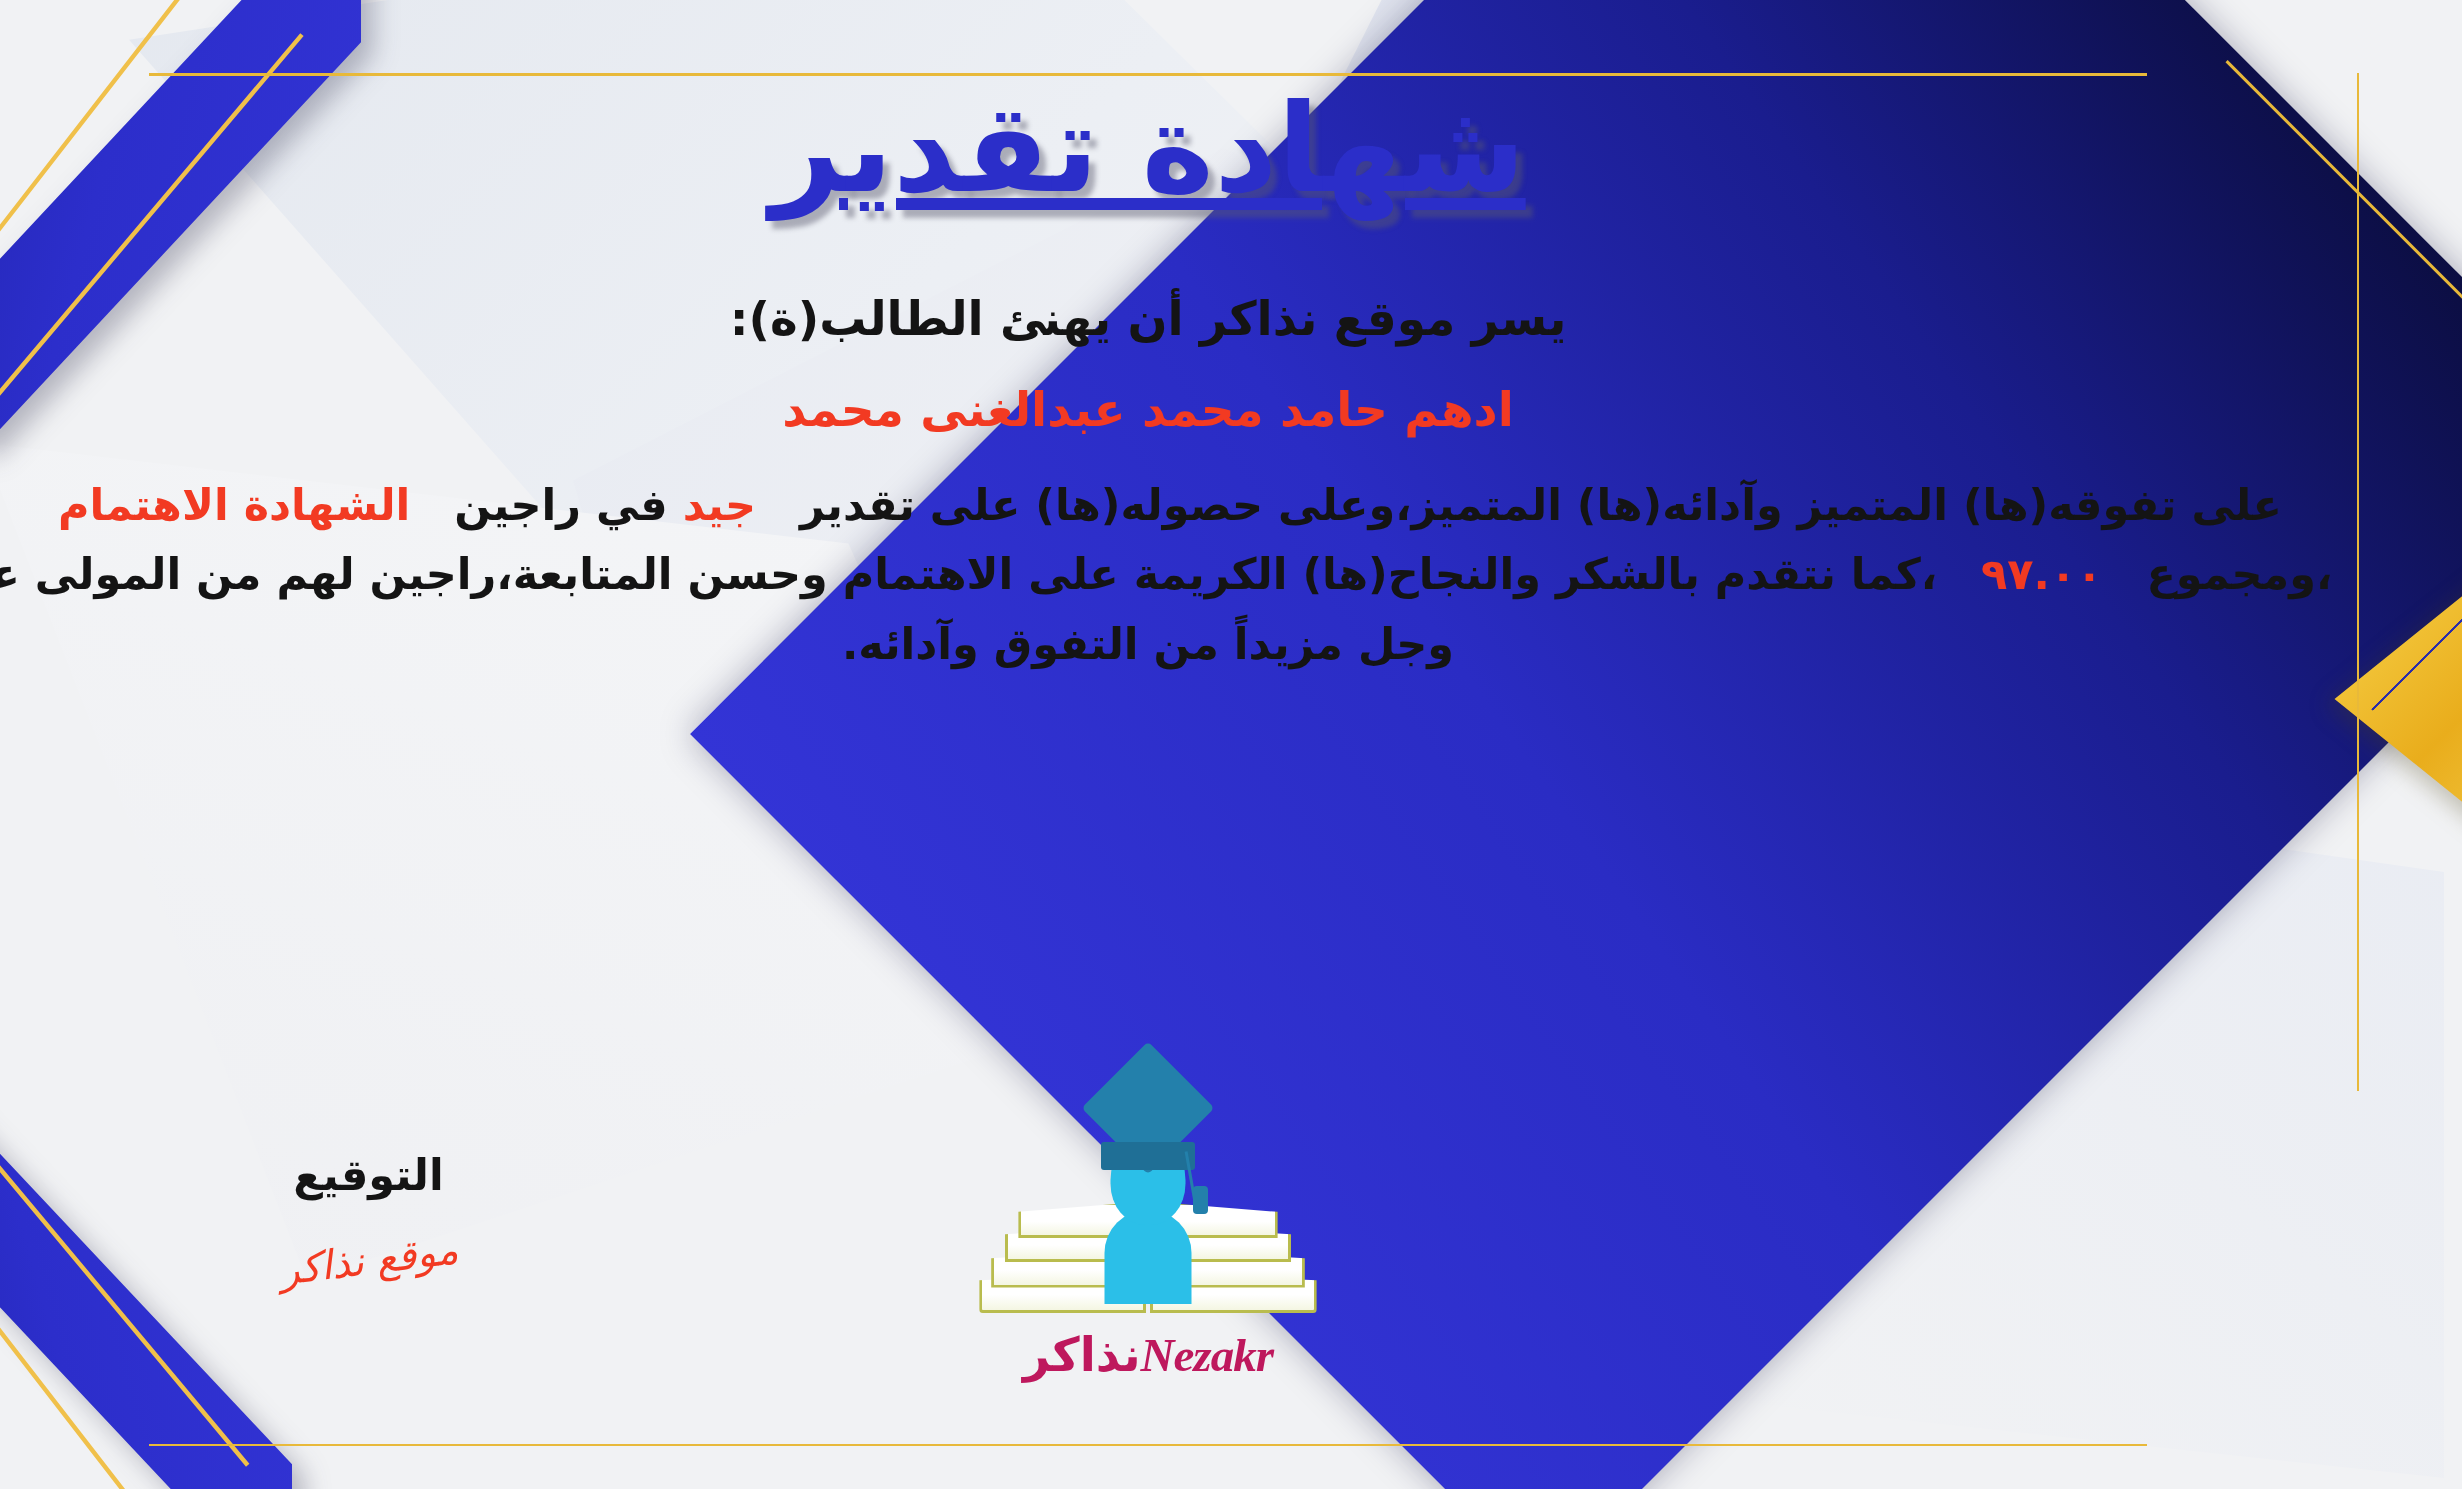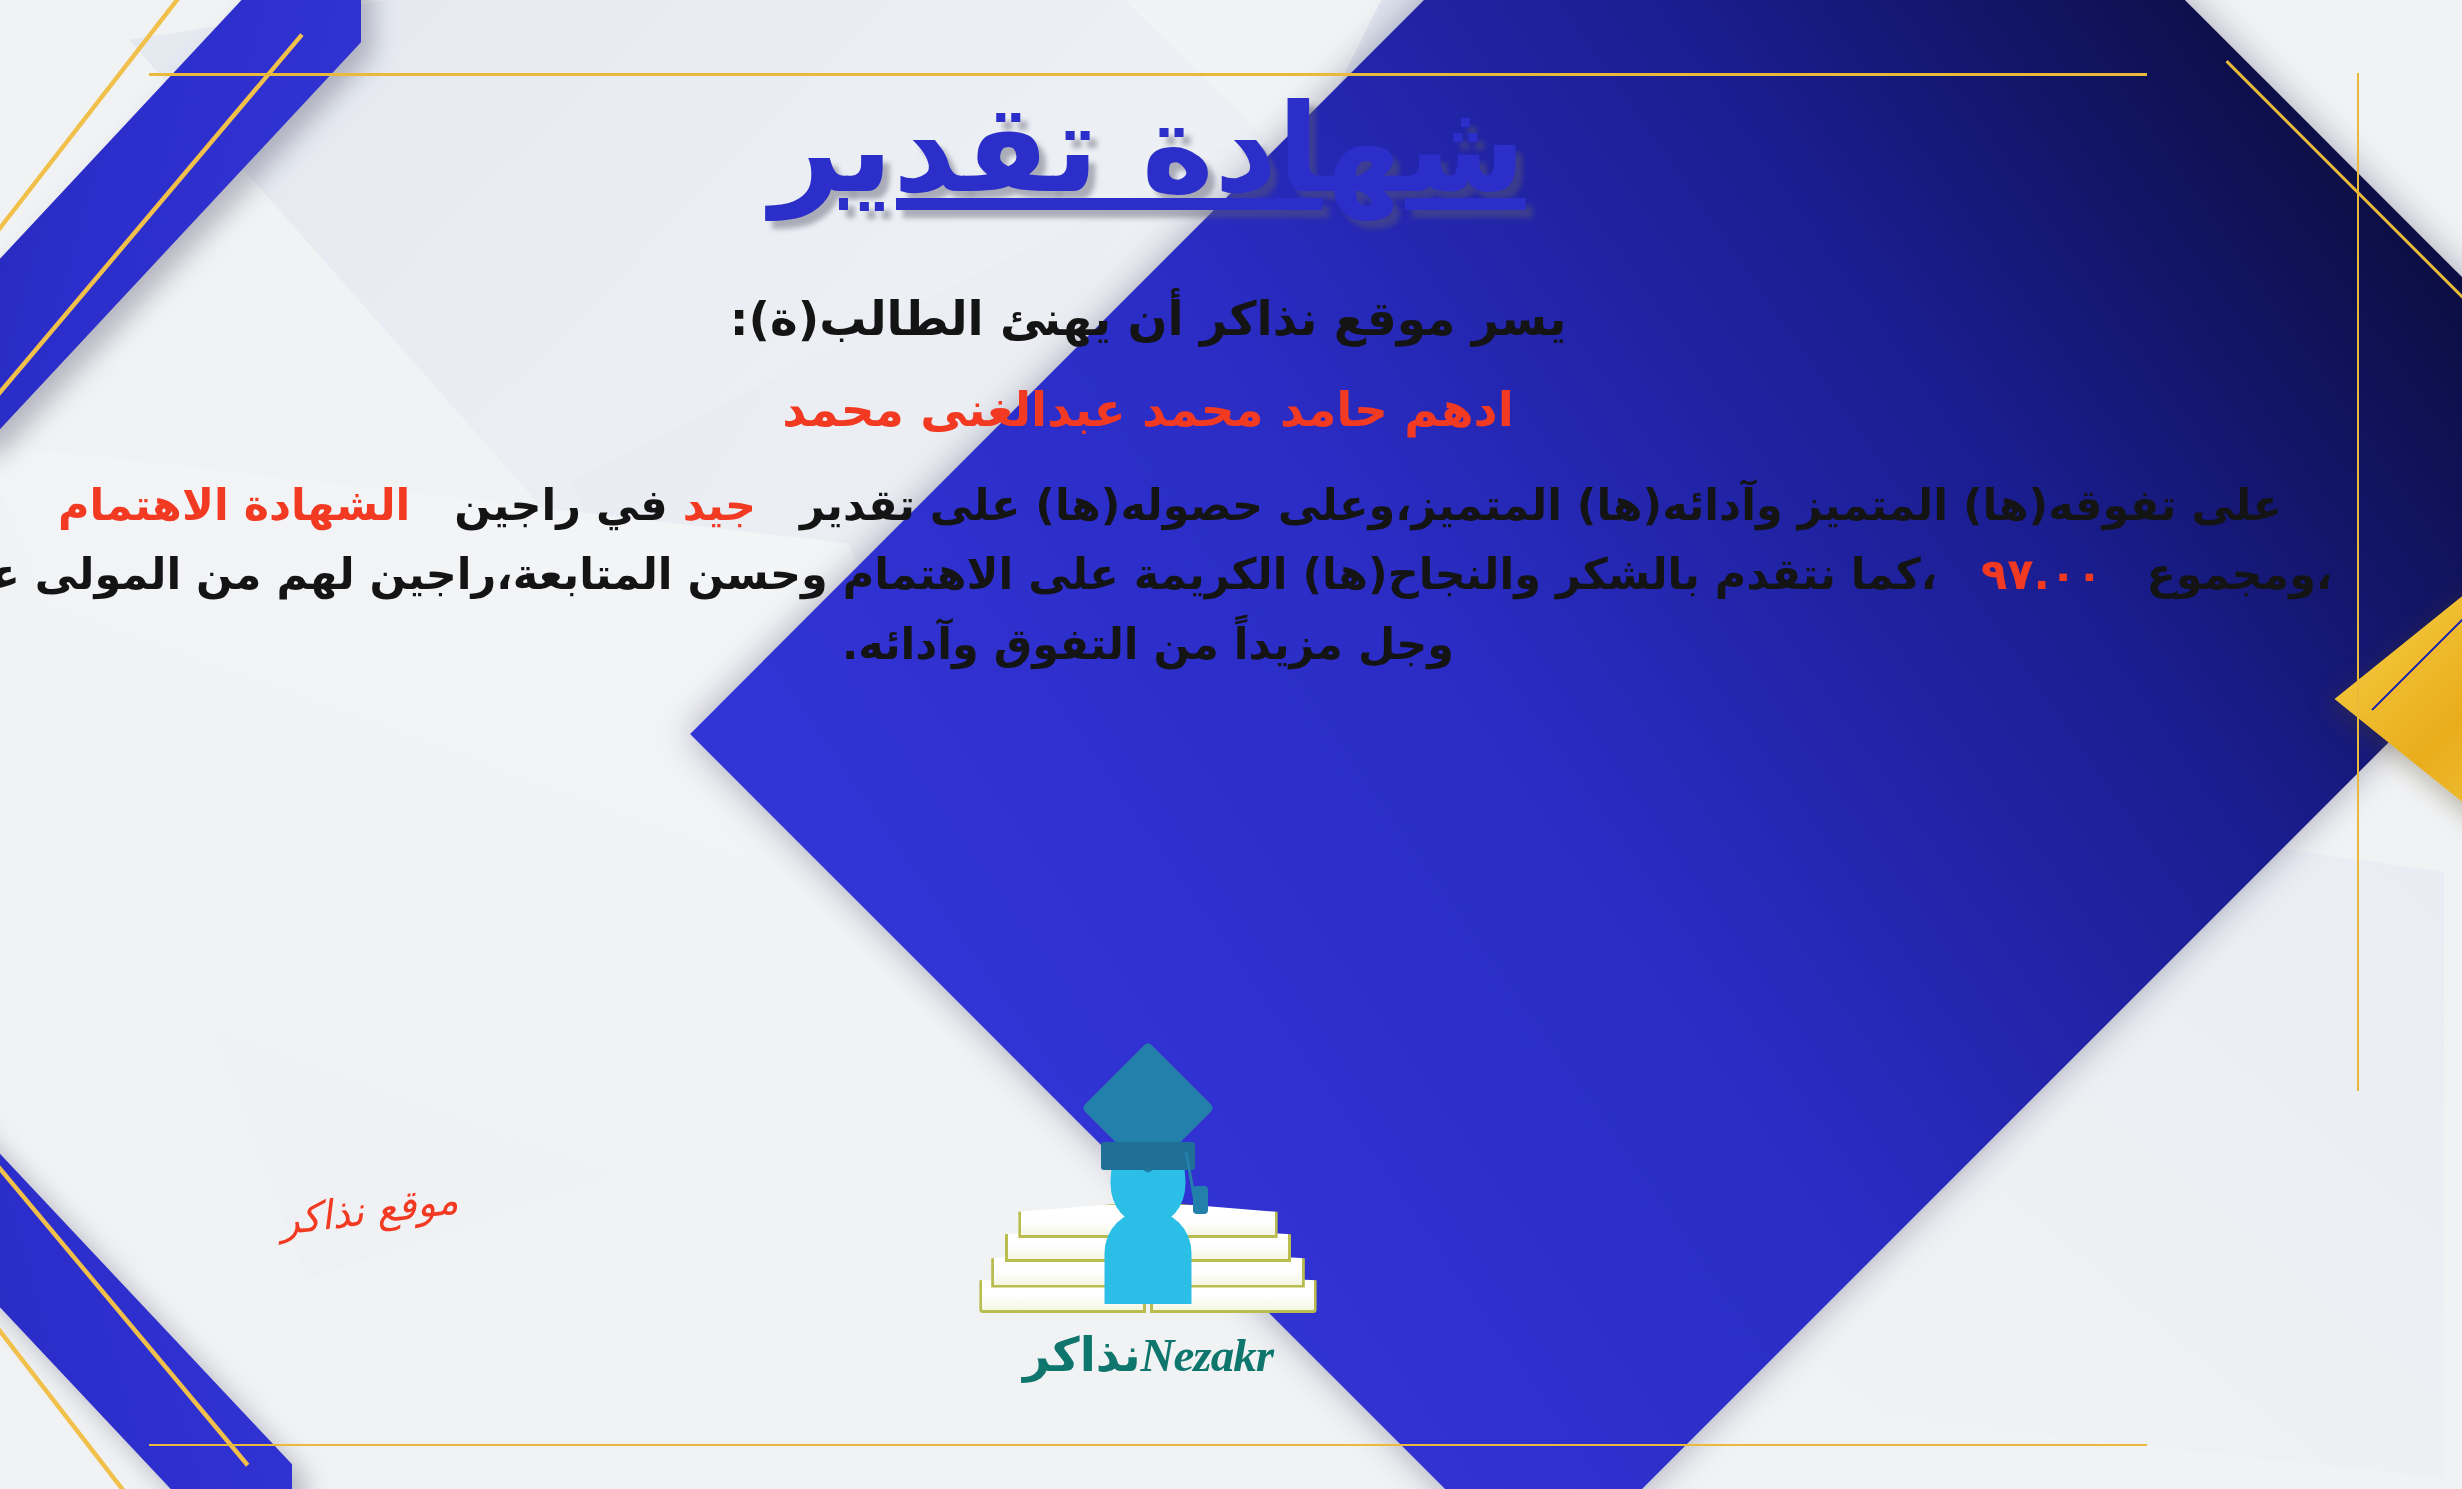--- a/index.html
+++ b/index.html
@@ -299,21 +299,21 @@
     bottom: 104px;
     width: 14.8px; height: 27.6px;
     background: #2380ab;
     border-radius: 3.9px;
   }
 
   .logo-text {
     margin-top: 8.9px;
     font-size: 47px;
     font-weight: 700;
-    color: #0f766e;
+    color: #be185d;
     letter-spacing: -1px;
     direction: rtl;
     font-family: "DejaVu Sans", "Liberation Sans", sans-serif;
   }
   .logo-text .lat { font-family: "Liberation Serif", "DejaVu Serif", serif; font-style: italic; }
 </style>
 </head>
 <body>
 
 <div id="certificate">
@@ -372,20 +372,21 @@
         <span>على تفوقه(ها) المتميز وآدائه(ها) المتميز،وعلى حصوله(ها) على تقدير</span><span class="gap"></span><span class="hl">جيد</span>
         <span>في راجين</span><span class="gap"></span><span class="hl">الشهادة الاهتمام</span><span class="gap"></span><span>،ومجموع</span><span class="gap"></span><span class="hl">٩٧.٠٠</span><span class="gap"></span><span>،كما نتقدم بالشكر والنجاح(ها)</span>
         <span>الكريمة على الاهتمام وحسن المتابعة،راجين لهم من المولى عز وجل</span>
         <span>مزيداً من التفوق وآدائه.</span>
       </div>
     </div>
 
     <div class="footer">
 
       <div class="sig-block">
+        <div class="sig-label">التوقيع</div>
         <div class="sig-hand">موقع نذاكر</div>
       </div>
 
       <div class="logo-block">
         <div class="logo-mark">
 
           <div class="book-left">
             <div class="bk bk1"></div>
             <div class="bk bk2"></div>
             <div class="bk bk3"></div>

